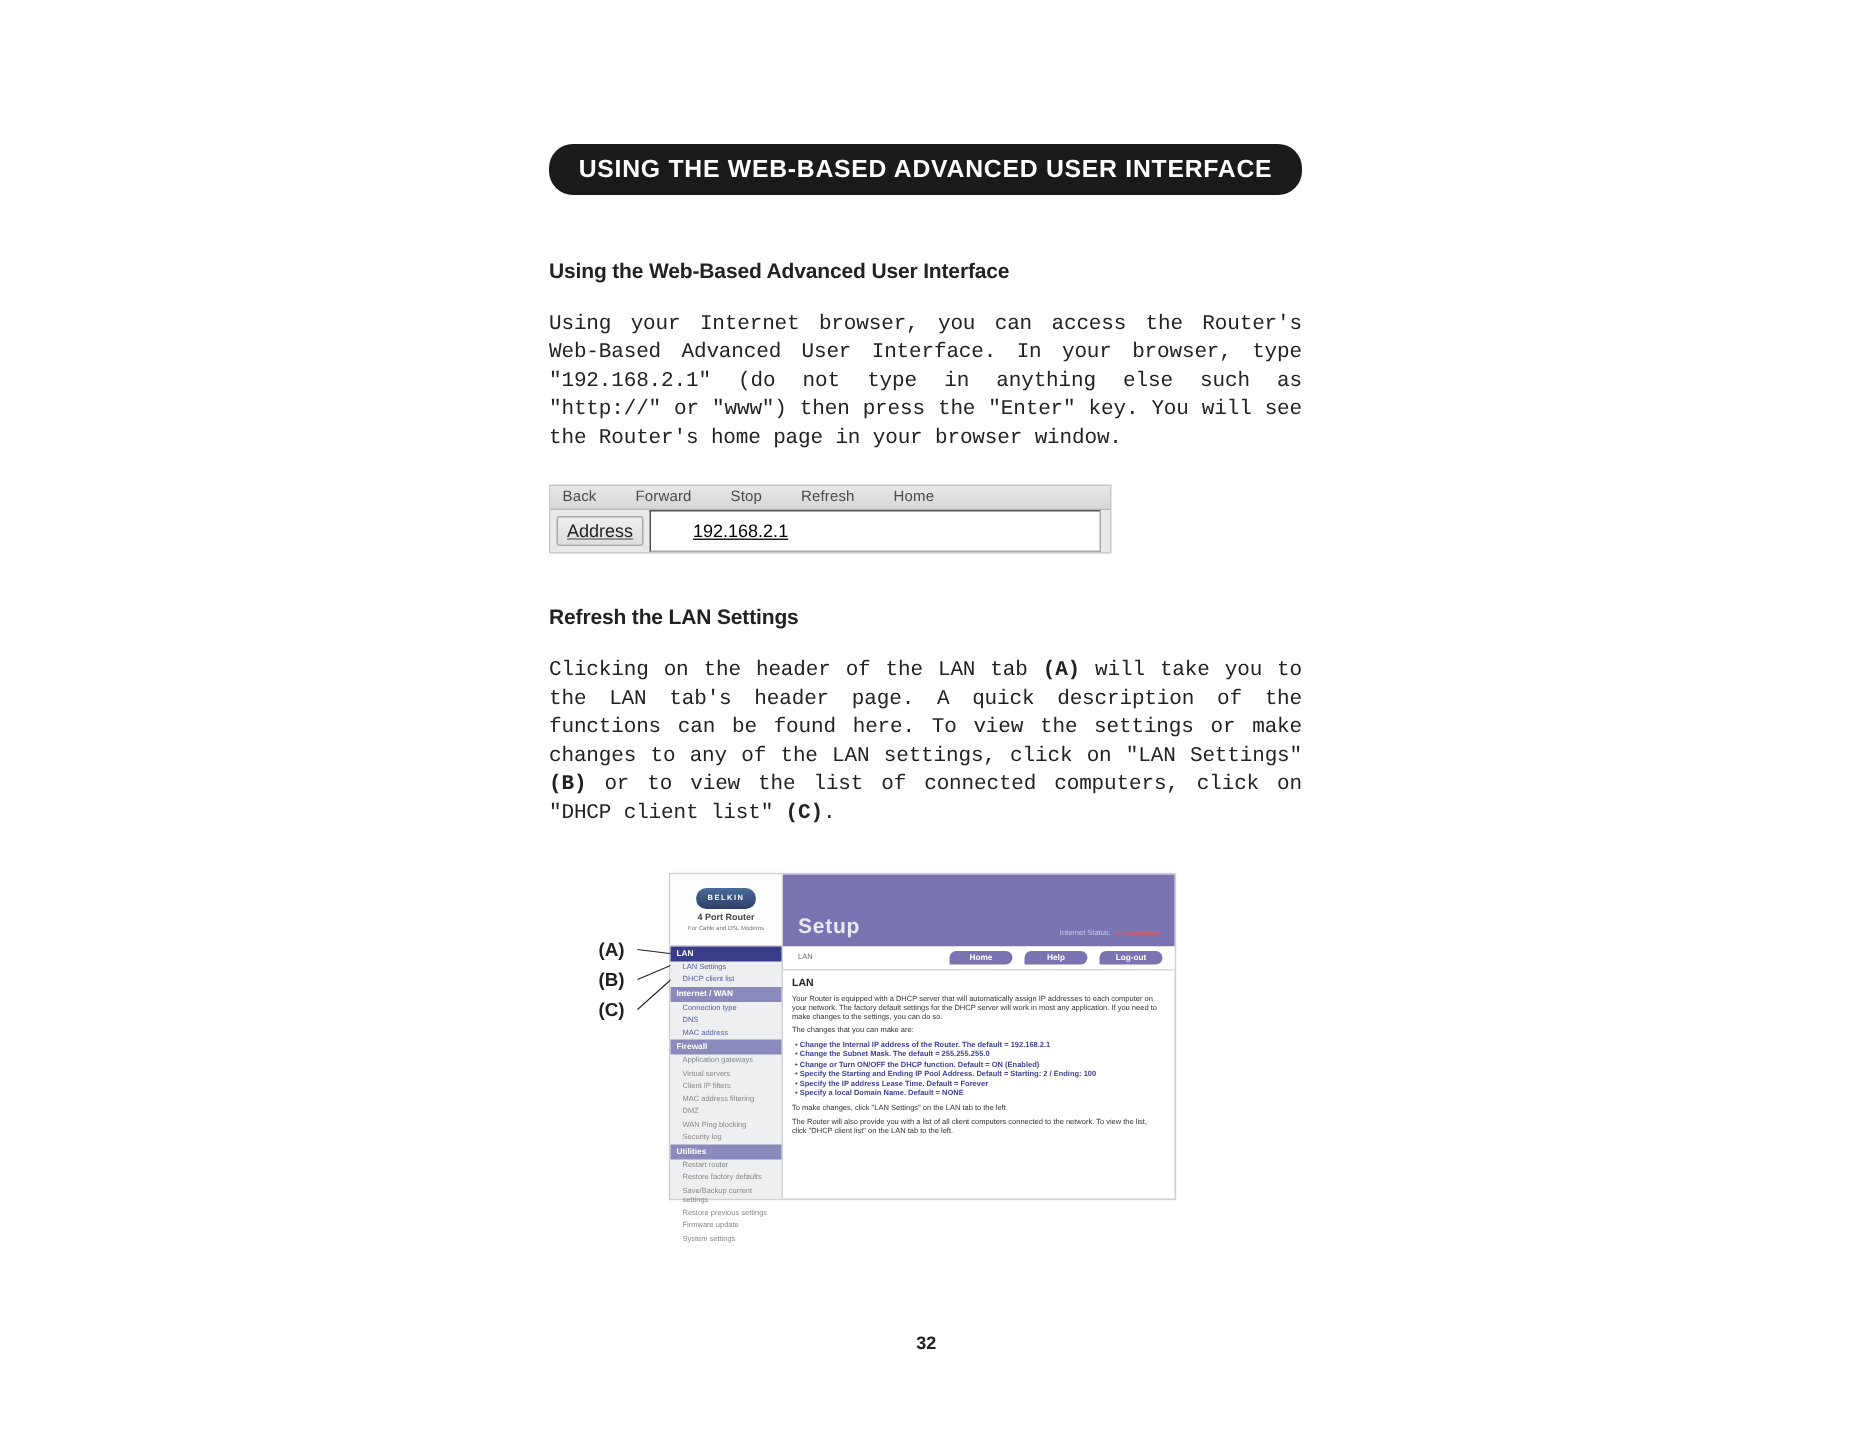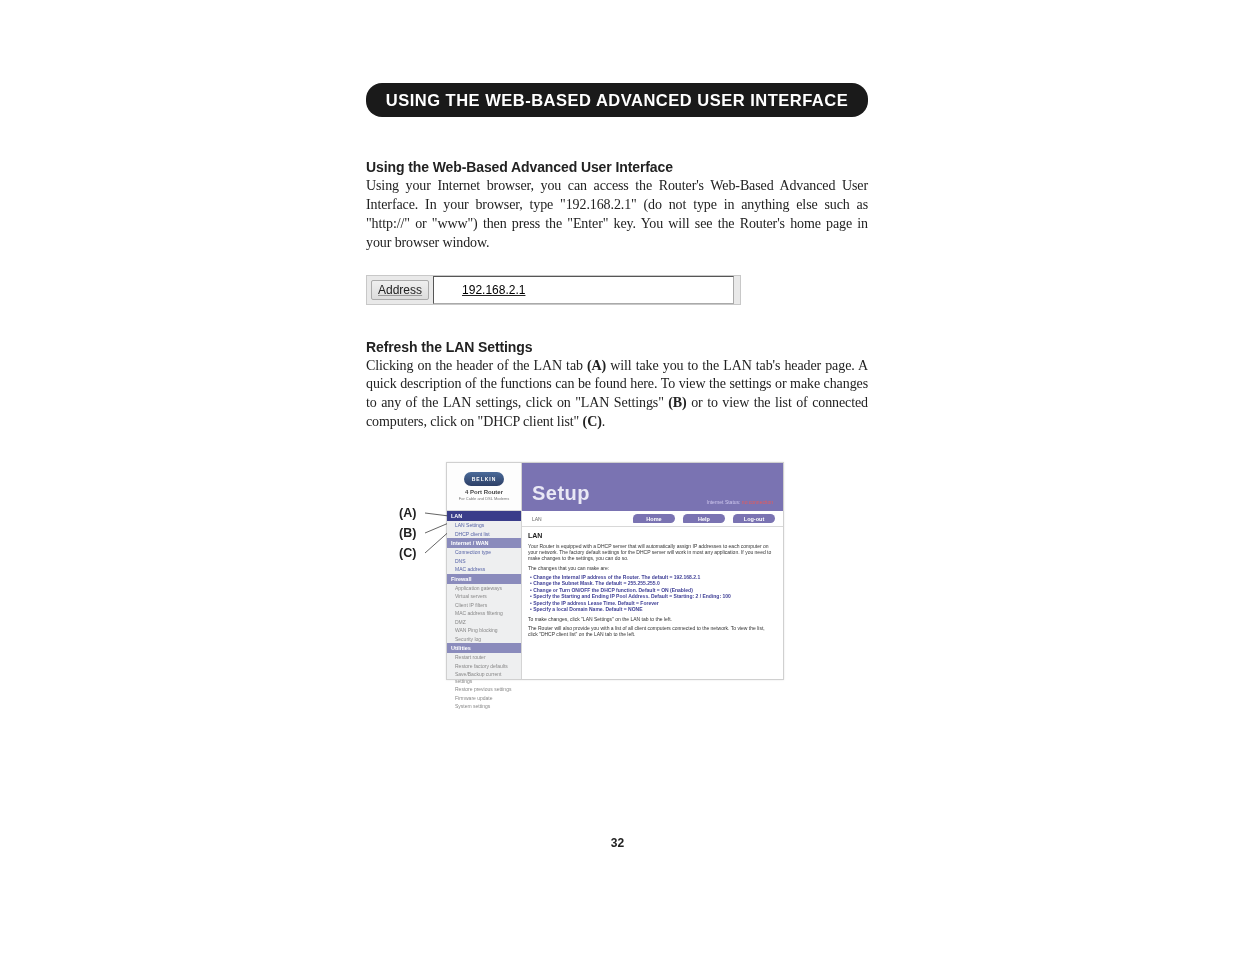--- a/index.html
+++ b/index.html
@@ -1,42 +1,42 @@
 <!DOCTYPE html>
 <html><head>
 <meta charset="utf-8">
 <style>
   * { box-sizing: border-box; margin: 0; padding: 0; }
   html, body { width: 1235px; height: 954px; font-family: Verdana, Geneva, sans-serif; background: #fff; color: #222; }
   .page { position: relative; width: 1235px; height: 954px; }
-  .content { position: absolute; left: 366px; top: 83px; width: 502px; }
+  .content { position: absolute; left: 366px; top: 96px; width: 502px; }
   .title-bar { background: #1a1a1a; color: #fff; border-radius: 16px; height: 34px; display: flex; align-items: center; justify-content: center; font-weight: 600; letter-spacing: 0.5px; font-size: 16.5px; font-family: "Arial Narrow", Arial, sans-serif; }
   .section-heading { font-weight: 700; font-size: 14px; margin-top: 42px; letter-spacing: -0.1px; font-family: Verdana, sans-serif; }
-  .body-text { font-size: 14px; line-height: 1.35; text-align: justify; margin-top: 2px; font-family: Liberation Serif, serif; letter-spacing: -0.1px; }
+  .body-text { font-size: 14px; line-height: 1.35; text-align: justify; margin-top: 19px; font-family: Liberation Mono, monospace; letter-spacing: -0.1px; }
   .bold { font-weight: 700; }
   .addr-bar { margin-top: 22px; width: 375px; border: 1px solid #c8c8c8; background: linear-gradient(#f2f2f2,#e2e2e2); }
   .addr-toolbar { height: 16px; display:flex; align-items:center; border-bottom:1px solid #b8b8b8; padding:0 8px; font-size:10px; color:#4a4a4a; gap: 26px; background: linear-gradient(#e8e8e8,#d6d6d6); letter-spacing:0.1px; }
   .addr-row { display:flex; align-items:center; height: 28px; background:#e9e9e9;text-decoration:underline; }
   .addr-label { font-size: 12px; padding: 2px 6px; border:1px solid #aaa; background: linear-gradient(#efefef,#dcdcdc); margin:2px 4px; border-radius:2px; text-decoration: underline; text-decoration-color:#999; }
   .addr-input { flex:1; height:28px; border:1px inset #aaa; background:#fff; font-size:12px; padding: 0 28px; margin-right: 6px; font-family: Tahoma, sans-serif; }
-  .page-num { position:absolute; left:0; right:0; top: 836px; text-align:center; font-weight:700; font-size:12px; }
+  .page-num { position:absolute; left:0; right:0; top: 888px; text-align:center; font-weight:700; font-size:12px; }
 
   
   .router-ui { position: relative; margin-top: 30px; margin-left: 80px; width: 338px; height: 218px; border:1px solid #d0d0d0; background:#fff; box-shadow: 0 0 2px rgba(0,0,0,0.1); }
   .ru-sidebar { position:absolute; left:0; top:0; bottom:0; width:75px; background:#eeeff0; border-right:1px solid #d4d4d4; font-size: 5px; color:#5a5a90; }
   .ru-logo { height:48px; background:#fdfdfd; border-bottom:1px solid #d8d8d8; display:flex; flex-direction:column; align-items:center; justify-content:center; gap:1px; padding:4px 2px; }
   .ru-logo .oval { width:40px; height:14px; border-radius: 10px; background:linear-gradient(#4a6a99,#2d3f66); display:flex; align-items:center; justify-content:center; color:#fff; font-size:5px; font-weight:700; letter-spacing:1px; }
   .ru-logo .prod { font-size:6px; font-weight:700; color:#444; margin-top:2px; }
   .ru-logo .prodsub { font-size:4px; color:#777; }
   .ru-navhead { background:#3a3d8a; color:#fff; padding:2px 4px; font-weight:700; font-size:5.5px; }
   .ru-navitem { padding:1px 4px 1px 8px; font-size:5px; color:#5562a6; line-height:1.3; }
   .ru-navitem.sub { color:#888; }
   .ru-main { position:absolute; left:75px; right:0; top:0; bottom:0; }
   .ru-header { height:48px; background:#7a73b2; display:flex; align-items:flex-end; padding: 0 10px 6px 10px; justify-content:space-between; }
-  .ru-header .title { color:#e9e8f5; font-size:20px; font-weight:700; font-family: Tahoma, sans-serif; letter-spacing:0.5px; }
+  .ru-header .title { color:#e9e8f5; font-size:14px; font-weight:700; font-family: Tahoma, sans-serif; letter-spacing:0.5px; }
   .ru-header .status { font-size:5px; color:#cfc8ee; }
   .ru-header .status .err { color:#e85a5a; }
   .ru-btnrow { height:16px; border-bottom:1px solid #d8d8d8; display:flex; align-items:center; justify-content:flex-end; gap:8px; padding: 0 8px; background:#fff; }
   .ru-pill { background:#7a73b2; color:#fff; font-size:5.5px; font-weight:700; padding:1px 0; width:42px; text-align:center; border-radius: 6px 6px 6px 1px; height:9px; line-height:8px; }
   .ru-body { padding: 3px 8px 4px 6px; font-size:5px; line-height:1.25; color:#333; }
   .ru-body .h { font-weight:700; font-size:7px; color:#222; margin: 2px 0 2px 0; }
   .ru-body .bullets { color:#3f3f96; font-weight:700; font-size:5px; line-height:1.3; padding-left:2px; }
   .ru-body .small { color:#333; margin-top:3px; }
 
   .labels { position:absolute; left: -48px; top: 40px; font-weight:700; font-size:12.5px; }
@@ -50,20 +50,27 @@
 <body>
 
 <div class="page">
   <div class="content">
     <div class="title-bar">USING THE WEB-BASED ADVANCED USER INTERFACE</div>
 
     <div class="section-heading">Using the Web-Based Advanced User Interface</div>
     <div class="body-text">Using your Internet browser, you can access the Router's Web-Based Advanced User Interface. In your browser, type "192.168.2.1" (do not type in anything else such as "http://" or "www") then press the "Enter" key. You will see the Router's home page in your browser window.</div>
 
     <div class="addr-bar">
+      <div class="addr-toolbar">
+        <span>Back</span>
+        <span>Forward</span>
+        <span>Stop</span>
+        <span>Refresh</span>
+        <span>Home</span>
+      </div>
       <div class="addr-row">
         <div class="addr-label">Address</div>
         <input class="addr-input" value="192.168.2.1" style="">
       </div>
     </div>
 
     <div class="section-heading" style="margin-top:34px;">Refresh the LAN Settings</div>
     <div class="body-text">
       <span>Clicking on the header of the LAN tab </span><span class="bold">(A)</span><span> will take you to the LAN tab's header page. A quick description of the functions can be found here. To view the settings or make changes to any of the LAN settings, click on "LAN Settings" </span><span class="bold">(B)</span><span> or to view the list of connected computers, click on "DHCP client list" </span><span class="bold">(C)</span><span>.</span>
     </div>

